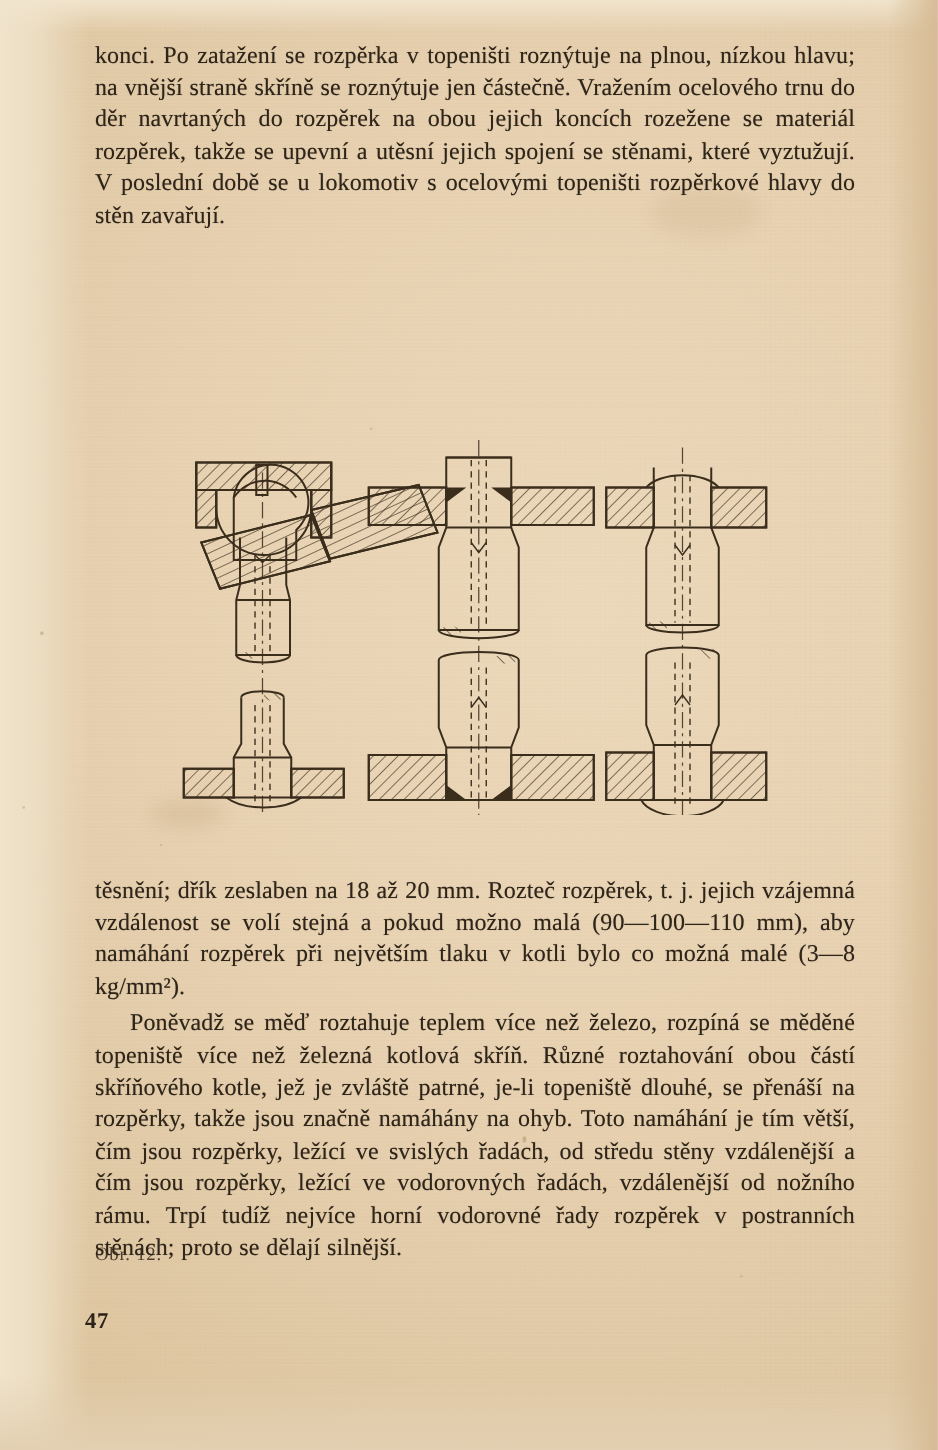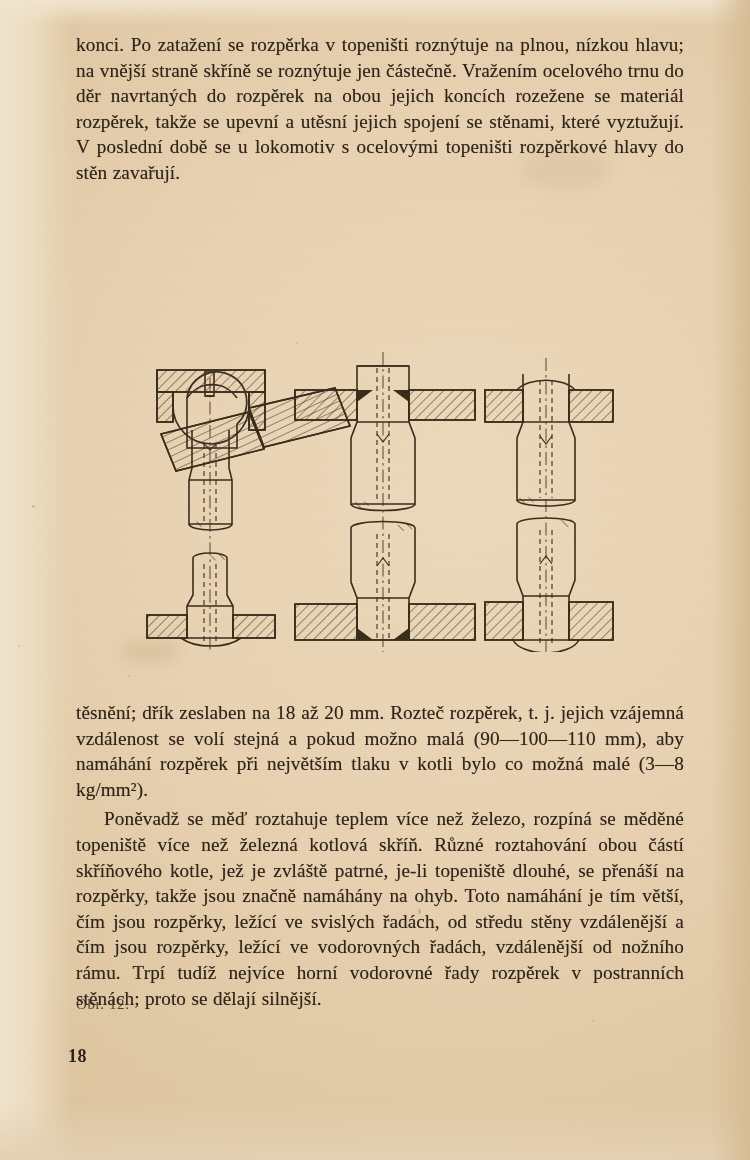--- a/index.html
+++ b/index.html
@@ -283,15 +283,15 @@
     </svg>
 
     <div id="fig-caption">Obr. 12.</div>
   </div>
 
   <div id="block-after-figure">
     <p class="para">těsnění; dřík zeslaben na 18 až 20 mm. Rozteč rozpěrek, t. j. jejich vzájemná vzdálenost se volí stejná a pokud možno malá (90—100—110 mm), aby namáhání rozpěrek při největším tlaku v kotli bylo co možná malé (3—8 kg/mm²).</p>
     <p class="para indent gap-top">Poněvadž se měď roztahuje teplem více než železo, rozpíná se měděné topeniště více než železná kotlová skříň. Různé roztahování obou částí skříňového kotle, jež je zvláště patrné, je-li topeniště dlouhé, se přenáší na rozpěrky, takže jsou značně namáhány na ohyb. Toto namáhání je tím větší, čím jsou rozpěrky, ležící ve svislých řadách, od středu stěny vzdálenější a čím jsou rozpěrky, ležící ve vodorovných řadách, vzdálenější od nožního rámu. Trpí tudíž nejvíce horní vodorovné řady rozpěrek v postranních stěnách; proto se dělají silnější.</p>
   </div>
 
-  <div id="page-number">18</div>
+  <div id="page-number">47</div>
 
 </div>
 
 </body></html>

